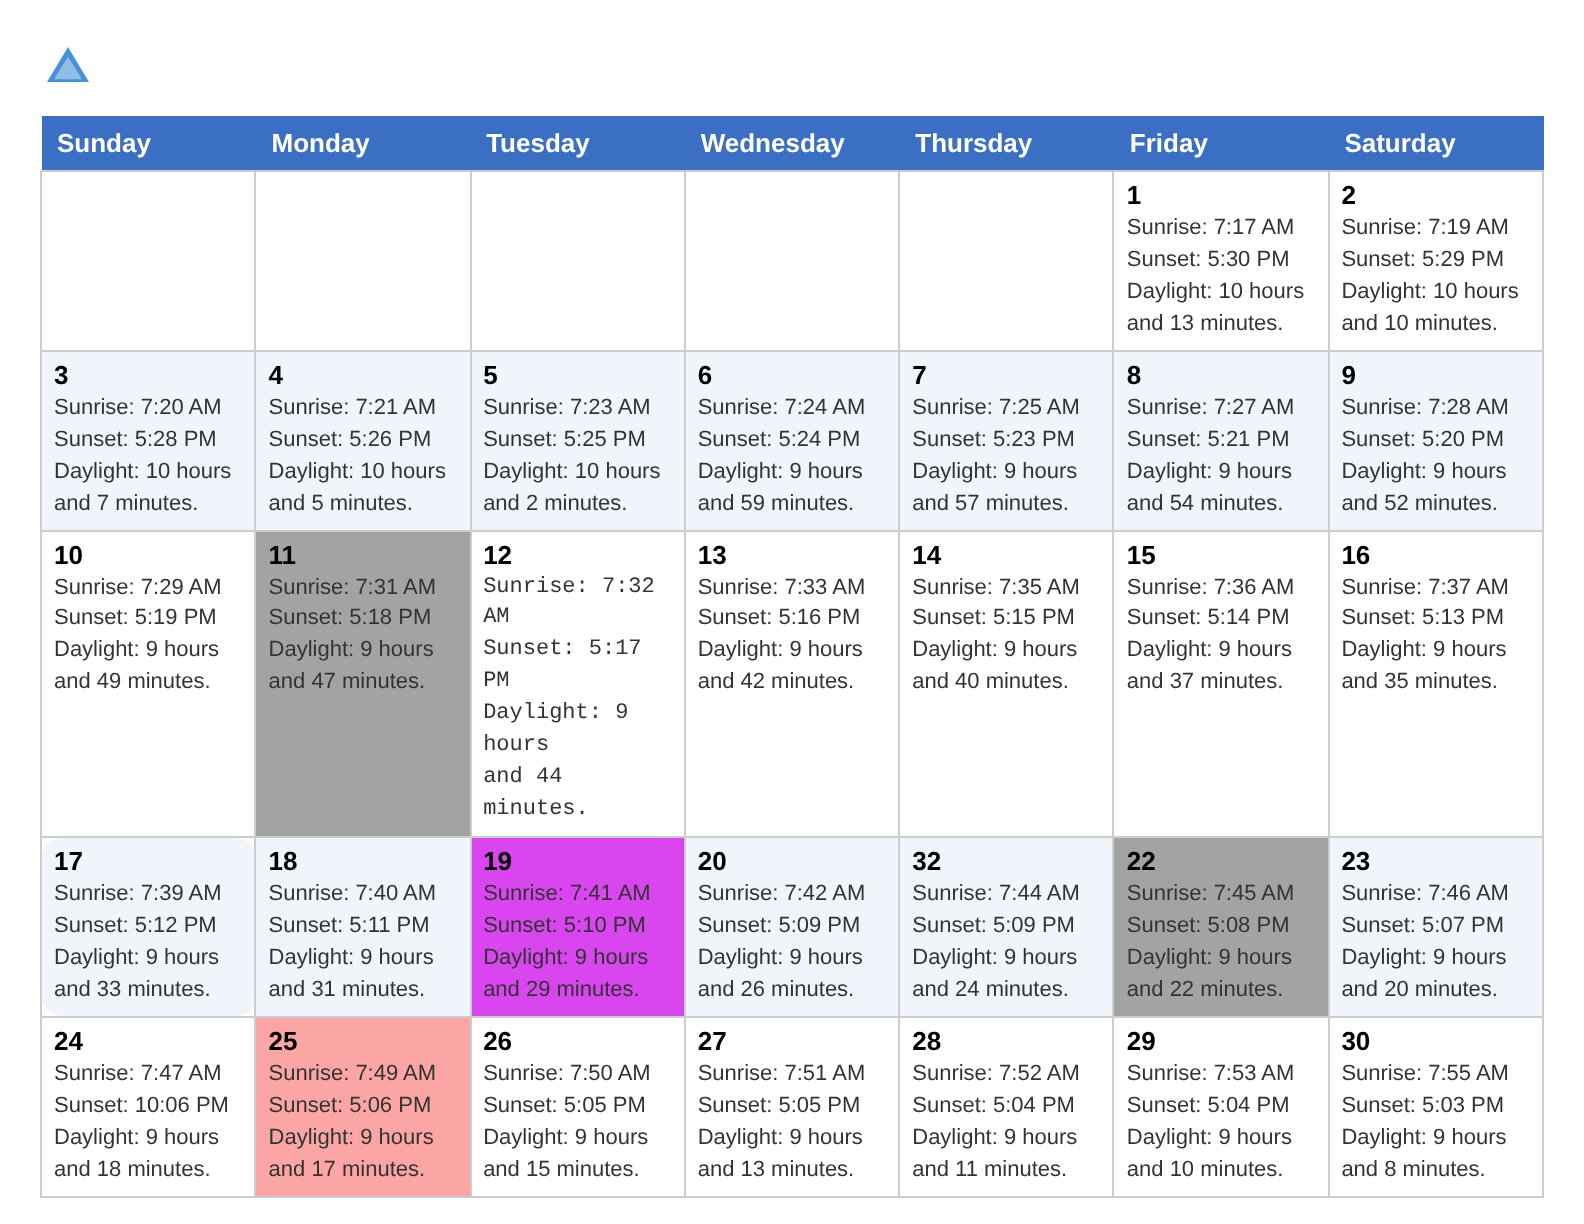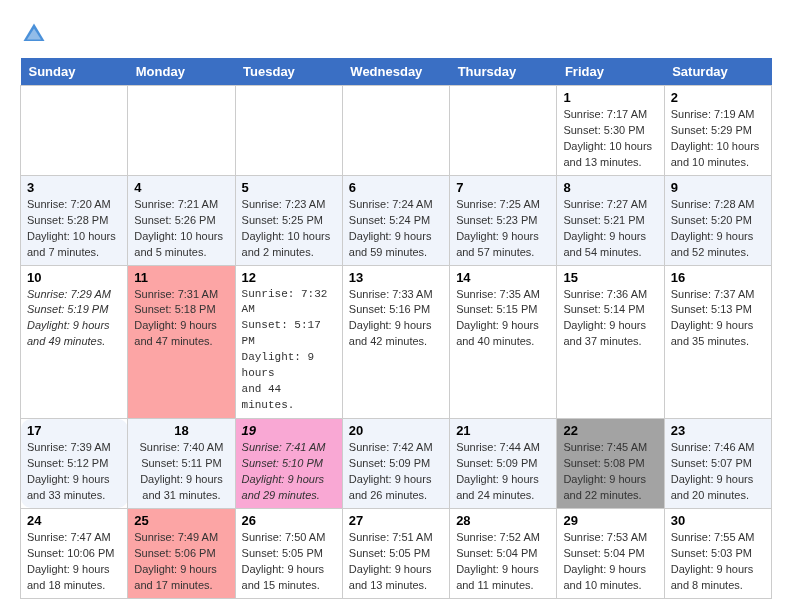--- a/index.html
+++ b/index.html
@@ -194,26 +194,26 @@
           <span class="day-number">9</span>
           <div class="day-info" style="white-space: pre-line;">Sunrise: 7:28 AM
 Sunset: 5:20 PM
 Daylight: 9 hours
 and 52 minutes.</div>
         </td>
       </tr>
       <tr>
         <td style="background: rgb(255, 255, 255);">
           <span class="day-number">10</span>
-          <div class="day-info" style="white-space: pre-line; font-style: italic;">Sunrise: 7:29 AM
+          <div class="day-info" style="white-space: pre-line;">Sunrise: 7:29 AM
 Sunset: 5:19 PM
 Daylight: 9 hours
 and 49 minutes.</div>
         </td>
-        <td style="background: #fca5a5;">
+        <td style="background: #a3a3a3;">
           <span class="day-number">11</span>
           <div class="day-info" style="white-space: pre-line;">Sunrise: 7:31 AM
 Sunset: 5:18 PM
 Daylight: 9 hours
 and 47 minutes.</div>
         </td>
         <td style="background: rgb(255, 255, 255);">
           <span class="day-number">12</span>
           <div class="day-info" style="white-space: pre-line; font-family: Liberation Mono, monospace;">Sunrise: 7:32 AM
 Sunset: 5:17 PM
@@ -250,43 +250,43 @@
         </td>
       </tr>
       <tr>
         <td style="background: rgb(240, 244, 251); border-radius: 10px;">
           <span class="day-number">17</span>
           <div class="day-info" style="white-space: pre-line;">Sunrise: 7:39 AM
 Sunset: 5:12 PM
 Daylight: 9 hours
 and 33 minutes.</div>
         </td>
-        <td style="background: rgb(240, 244, 251); text-align: center;">
+        <td style="background: rgb(240, 244, 251);">
           <span class="day-number">18</span>
           <div class="day-info" style="white-space: pre-line;">Sunrise: 7:40 AM
 Sunset: 5:11 PM
 Daylight: 9 hours
 and 31 minutes.</div>
         </td>
-        <td style="background: #f9a8d4; font-style: italic;">
+        <td style="background: #d946ef;">
           <span class="day-number">19</span>
           <div class="day-info" style="white-space: pre-line;">Sunrise: 7:41 AM
 Sunset: 5:10 PM
 Daylight: 9 hours
 and 29 minutes.</div>
         </td>
         <td style="background: rgb(240, 244, 251);">
           <span class="day-number">20</span>
           <div class="day-info" style="white-space: pre-line;">Sunrise: 7:42 AM
 Sunset: 5:09 PM
 Daylight: 9 hours
 and 26 minutes.</div>
         </td>
         <td style="background: rgb(240, 244, 251);">
-          <span class="day-number">21</span>
+          <span class="day-number">32</span>
           <div class="day-info" style="white-space: pre-line;">Sunrise: 7:44 AM
 Sunset: 5:09 PM
 Daylight: 9 hours
 and 24 minutes.</div>
         </td>
         <td style="background: #a3a3a3;">
           <span class="day-number">22</span>
           <div class="day-info" style="white-space: pre-line;">Sunrise: 7:45 AM
 Sunset: 5:08 PM
 Daylight: 9 hours

